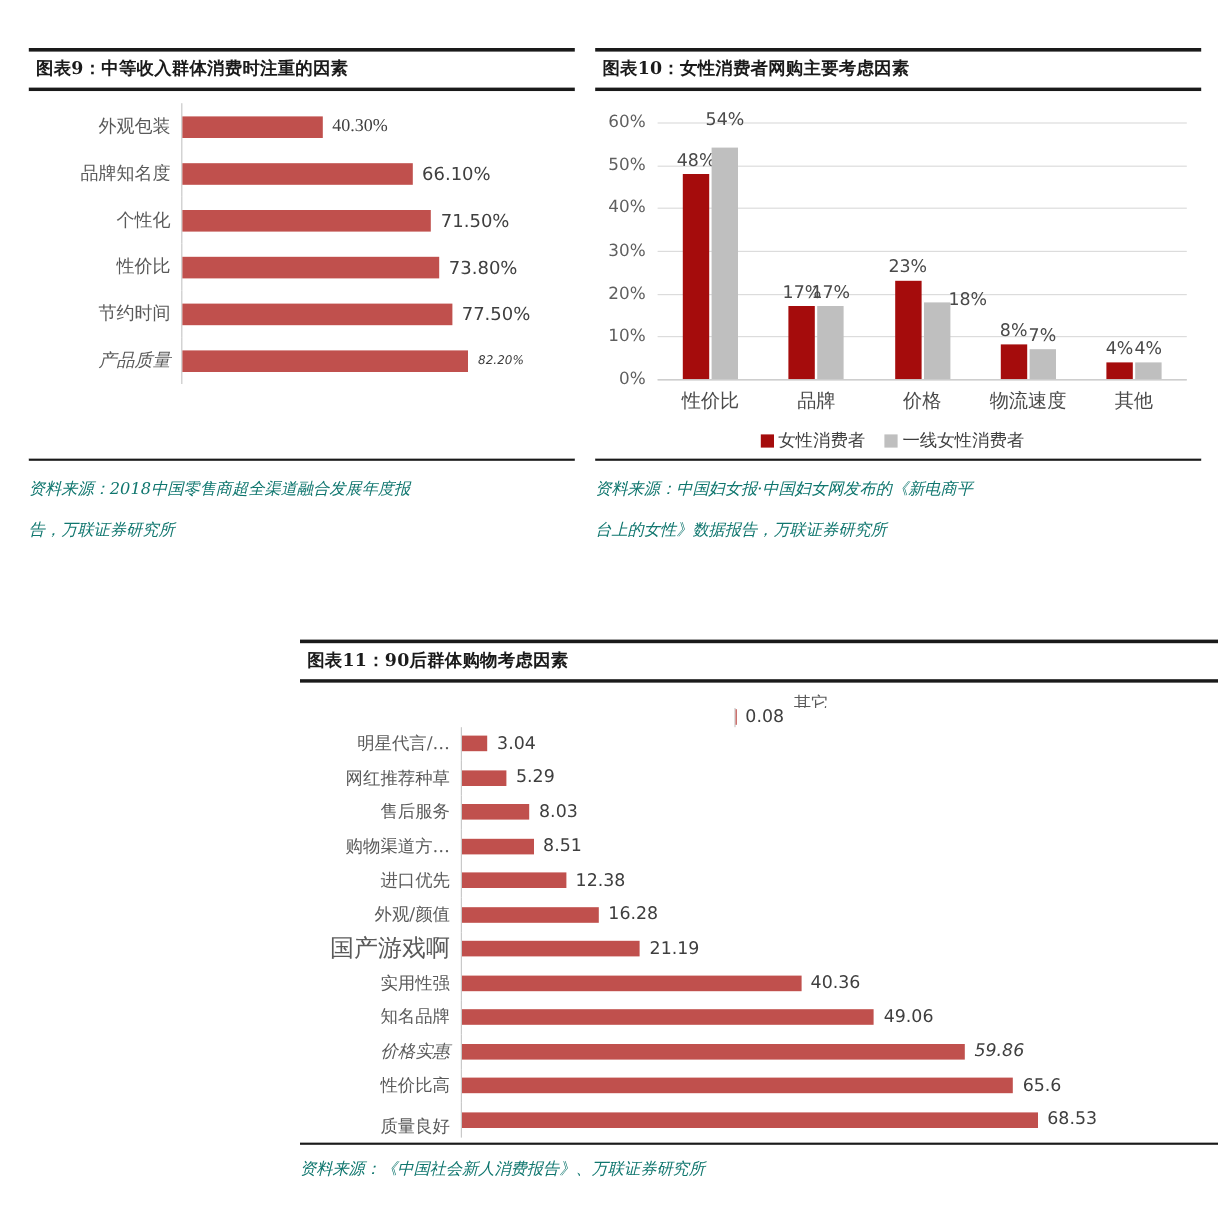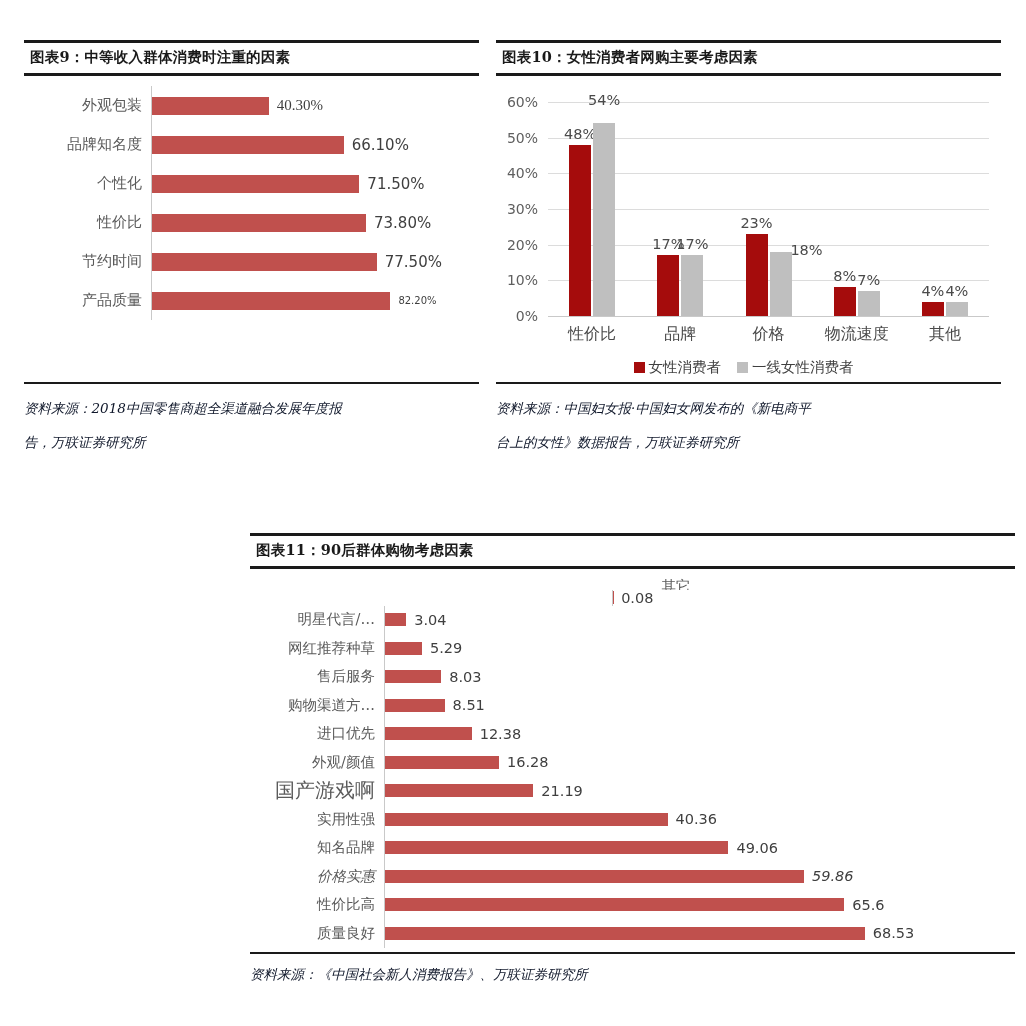--- a/index.html
+++ b/index.html
@@ -17,21 +17,21 @@
     padding:5px 6px 6px 6px;
     font-size:14.5px;font-weight:bold;
     font-family:"DejaVu Serif","Liberation Serif",serif;
     letter-spacing:.2px;white-space:nowrap;
   }
   .fig-body{position:relative;background:#fff;}
 
   .src{
     border-top:2px solid #1a1a1a;
     font-family:"DejaVu Serif","Liberation Serif",serif;
-    font-style:italic;font-size:13.5px;color:#0f172a;
+    font-style:italic;font-size:13.5px;color:#0f766e;
     padding-top:7px;line-height:2.55;
   }
   .src .l2{display:block;}
 
   
   .hbar-chart{position:relative;}
   .hrow{display:flex;align-items:center;}
   .hlabel{
     text-align:right;padding-right:9px;
     font-family:"DejaVu Serif","Liberation Serif",serif;
@@ -110,21 +110,21 @@
             <div class="hval" style="font-size: 15px;">73.80%</div>
           </div>
         </div>
         <div class="hrow" style="height: 39px;">
           <div class="hlabel" style="width: 118px; font-size: 15px;">节约时间</div>
           <div class="htrack">
             <div class="hbar" style="background: rgb(192, 80, 77); height: 18px; width: 224.75px;"></div>
             <div class="hval" style="font-size: 15px;">77.50%</div>
           </div>
         </div>
-        <div class="hrow" style="height: 39px;">
+        <div class="hrow" style="height: 39px; font-style: italic;">
           <div class="hlabel" style="width: 118px; font-size: 15px;">产品质量</div>
           <div class="htrack">
             <div class="hbar" style="background: rgb(192, 80, 77); height: 18px; width: 238.38px;"></div>
             <div class="hval" style="font-size: 10px;">82.20%</div>
           </div>
         </div>
       </div>
   </div>
   <div class="src">
     <span class="l1">资料来源：2018中国零售商超全渠道融合发展年度报</span>
@@ -275,21 +275,21 @@
             <div class="hval" style="font-size: 14.5px;">59.86</div>
           </div>
         </div>
         <div class="hrow" style="height: 28.5px;">
           <div class="hlabel" style="width: 125px; font-size: 14.5px;">性价比高</div>
           <div class="htrack">
             <div class="hbar" style="background: rgb(192, 80, 77); height: 13px; width: 459.2px;"></div>
             <div class="hval" style="font-size: 14.5px;">65.6</div>
           </div>
         </div>
-        <div class="hrow" style="height: 28.5px;">
+        <div class="hrow" style="height: 28.5px; align-items: flex-end;">
           <div class="hlabel" style="width: 125px; font-size: 14.5px;">质量良好</div>
           <div class="htrack">
             <div class="hbar" style="background: rgb(192, 80, 77); height: 13px; width: 479.71px;"></div>
             <div class="hval" style="font-size: 14.5px;">68.53</div>
           </div>
         </div>
       </div>
   </div>
   <div class="src" style="line-height:2.0;">
     <span class="l1">资料来源：《中国社会新人消费报告》、万联证券研究所</span>

